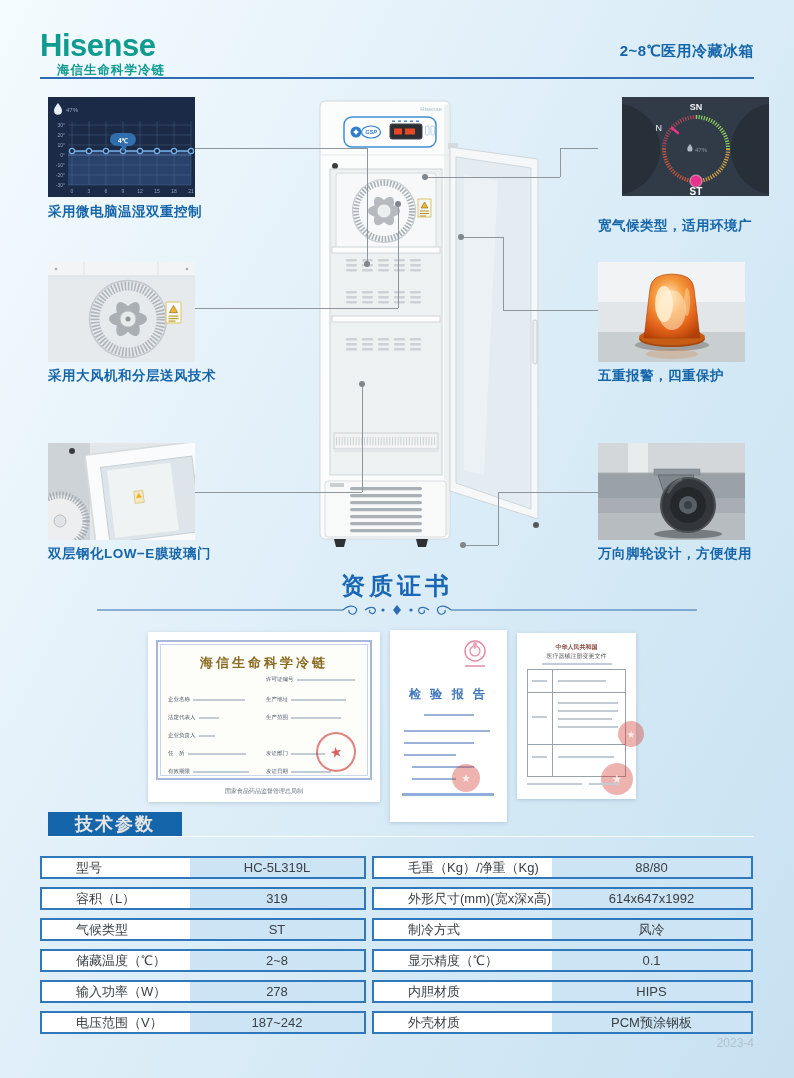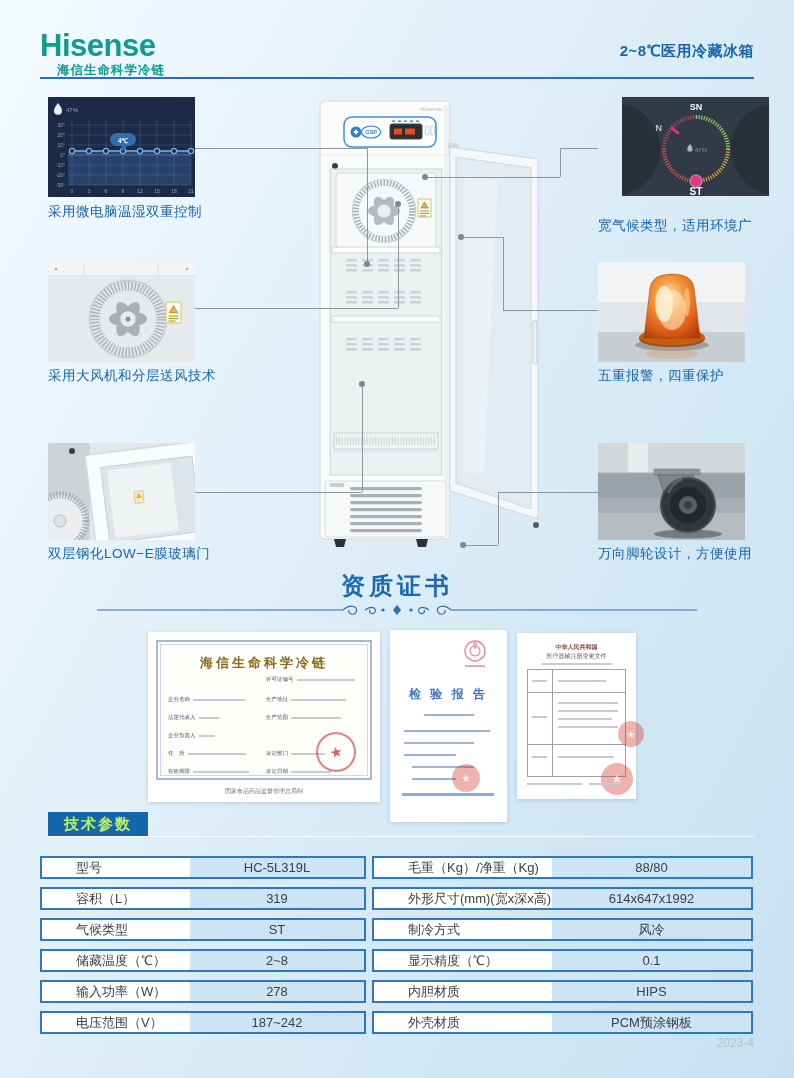--- a/index.html
+++ b/index.html
@@ -6,21 +6,21 @@
   .page{position:relative;width:794px;height:1078px;overflow:hidden;
         font-family:"Liberation Sans",sans-serif;
         background:linear-gradient(118deg,#f4fbfe 0%,#e6f2fa 30%,#d6eaf6 62%,#c7e1f1 100%);}
   
   .logo{position:absolute;left:40px;top:28px;font-weight:bold;font-size:31px;letter-spacing:-.5px;color:#0f9b90;}
   .tagline{position:absolute;left:57px;top:62px;font-weight:bold;font-size:12.5px;color:#0f9b90;letter-spacing:1px;}
   .prod-title{position:absolute;right:40px;top:42px;font-weight:bold;font-size:15px;color:#1565ab;letter-spacing:.5px;}
   .header-rule{position:absolute;left:40px;top:77px;width:714px;height:2px;background:#2e6db3;}
   
   .feat{position:absolute;width:147px;overflow:hidden;}
-  .feat-cap{position:absolute;font-weight:normal;font-size:13.5px;color:#1565ab;letter-spacing:.5px;white-space:nowrap;}
+  .feat-cap{position:absolute;font-weight:bold;font-size:13.5px;color:#1565ab;letter-spacing:.5px;white-space:nowrap;}
   
   .cl-h,.cl-v{position:absolute;background:#8e959b;}
   .cl-h{height:1px;} .cl-v{width:1px;}
   .cl-dot{position:absolute;width:6px;height:6px;border-radius:50%;background:#7f868c;}
   
   .sec-title{position:absolute;left:0;top:570px;width:794px;text-align:center;
              font-weight:bold;font-size:24px;color:#1a67b5;letter-spacing:4px;}
   .cert{position:absolute;background:#fff;box-shadow:0 1px 4px rgba(90,125,160,.3);}
   .c1-frame{position:absolute;left:8px;top:8px;right:8px;bottom:22px;background:#fdfdfa;
             border:2px solid #a8b8dc;box-shadow:inset 0 0 0 2px #fff,inset 0 0 0 3px #ccd6ec;}
@@ -34,22 +34,22 @@
         display:flex;align-items:center;justify-content:center;color:rgba(200,30,30,.7);}
   .stamp{position:absolute;border-radius:50%;background:rgba(210,55,45,.38);
          display:flex;align-items:center;justify-content:center;color:rgba(255,245,240,.85);}
   .c1-footer{position:absolute;left:0;bottom:6px;width:100%;text-align:center;font-size:6px;color:#6b7280;}
   .c2-title{position:absolute;left:0;top:56px;width:100%;text-align:center;
             font-weight:bold;font-size:12px;color:#3f76bd;letter-spacing:3px;}
   .c3-line1{position:absolute;left:0;top:10px;width:100%;text-align:center;font-size:6px;font-weight:bold;color:#8c4a42;}
   .c3-line2{position:absolute;left:0;top:19px;width:100%;text-align:center;font-size:6px;color:#555;}
   .c3-table{position:absolute;left:10px;top:36px;width:97px;height:106px;border:1px solid #97a2ad;}
   
-  .spec-badge{position:absolute;left:48px;top:812px;height:24px;line-height:24px;padding:0 16px;
-              background:#1565ab;color:#bef264;font-weight:bold;font-size:15px;letter-spacing:2px;}
+  .spec-badge{position:absolute;left:48px;top:812px;height:24px;line-height:24px;padding:0 27px;
+              background:#1565ab;color:#e5e5e5;font-weight:bold;font-size:18px;letter-spacing:2px;}
   .spec-underline{position:absolute;left:48px;top:836px;width:706px;height:1px;background:rgba(255,255,255,.85);}
   .spec-col{position:absolute;top:856px;}
   .spec-row{display:flex;border:2px solid #2f78bb;height:23px;box-sizing:border-box;background:#fff;margin-bottom:8px;}
   .spec-label{display:flex;align-items:center;padding-left:34px;box-sizing:border-box;
               font-size:13px;color:#3a4045;white-space:nowrap;}
   .col-l{left:40px;width:326px;} .col-l .spec-label{width:148px;}
   .col-r{left:372px;width:381px;} .col-r .spec-label{width:178px;}
   .spec-value{flex:1;background:#cde4f4;display:flex;align-items:center;justify-content:center;
               font-size:13px;color:#3a4045;}
   .page-footer{position:absolute;right:40px;top:1036px;font-size:12px;color:#b3c2ce;text-align:center;}

